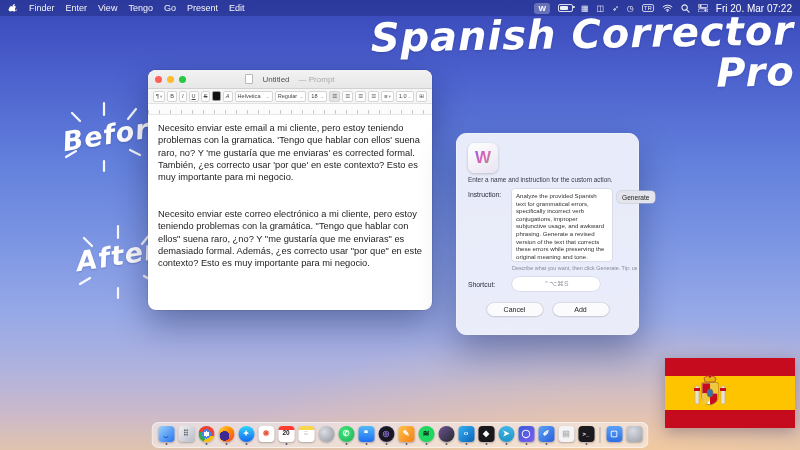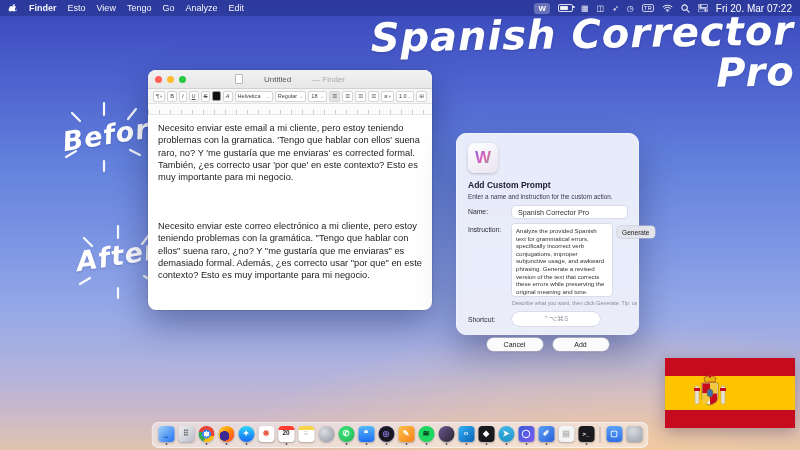--- a/index.html
+++ b/index.html
@@ -6,21 +6,21 @@
   body{font-family:"Liberation Sans",sans-serif;}
   .desktop{position:relative;width:800px;height:450px;overflow:hidden;
     background:
       radial-gradient(620px 220px at 78% 102%, rgba(252,205,150,.65), rgba(252,205,150,0) 62%),
       linear-gradient(180deg,#3847b8 0%,#4b60cd 16%,#6280dc 36%,#7e97e4 55%,#97a9e7 70%,#b2b3dd 83%,#ccb9ca 92%,#dfc3ad 100%);}
   
   .menubar{position:absolute;top:0;left:0;right:0;height:16px;display:flex;align-items:center;
     background:rgba(28,38,118,.42);color:#fff;font-size:9px;padding:0 8px;gap:12px;}
   .menubar .mleft{display:flex;align-items:center;gap:11px;}
   .menubar .mitem{opacity:.95;}
-  .menubar .mitem.bold{font-weight:bold;}
+  .menubar .mitem.bold{font-weight:normal;}
   .menubar .mright{margin-left:auto;display:flex;align-items:center;gap:8px;}
   .wpill{background:rgba(255,255,255,.28);border-radius:3px;padding:0 4px;height:11px;display:flex;align-items:center;font-weight:bold;font-size:8px;}
   .sicon{display:flex;align-items:center;opacity:.92;font-size:8px;}
   .batt{width:13px;height:6px;border:1px solid rgba(255,255,255,.9);border-radius:2px;position:relative;}
   .batt:after{content:"";position:absolute;right:-3px;top:1px;width:2px;height:2px;background:rgba(255,255,255,.9);border-radius:0 1px 1px 0;}
   .batt i{position:absolute;left:1px;top:1px;bottom:1px;width:8px;background:#fff;border-radius:1px;}
   .clock{font-size:10px;white-space:nowrap;}
   
   .wptitle{position:absolute;top:14px;right:6px;text-align:right;color:#fff;
     font-family:"DejaVu Sans",cursive;font-style:italic;font-weight:bold;
@@ -31,33 +31,33 @@
     font-size:27px;transform:rotate(-9deg);letter-spacing:1px;text-shadow:0 1px 2px rgba(20,30,90,.2);}
   .annot.before{left:62px;top:118px;}
   .annot.after{left:76px;top:240px;}
   .burst{position:absolute;stroke:#fff;stroke-width:2.2;stroke-linecap:round;opacity:.95;}
   
   .tewin{position:absolute;left:148px;top:70px;width:284px;height:240px;background:#fff;border-radius:8px;
     box-shadow:0 14px 34px rgba(10,15,60,.38), 0 0 0 .5px rgba(0,0,0,.15);overflow:hidden;}
   .tetitle{height:18px;background:linear-gradient(#f3f2f2,#e8e7e7);display:flex;align-items:center;padding:0 7px;position:relative;border-bottom:1px solid #d2d1d1;}
   .tl{width:7px;height:7px;border-radius:50%;margin-right:5px;}
   .tl.red{background:#ff5f57;} .tl.yel{background:#febc2e;} .tl.grn{background:#28c840;}
-  .tetitletext{position:absolute;left:0;right:0;text-align:center;font-size:8px;color:#555;display:flex;justify-content:center;align-items:center;gap:21px;}
+  .tetitletext{position:absolute;left:0;right:0;text-align:center;font-size:8px;color:#555;display:flex;justify-content:center;align-items:center;gap:9px;}
   .docico{display:inline-block;width:6px;height:8px;background:#fff;border:1px solid #b9b9b9;border-radius:1px;}
   .edited{color:#aaa;}
   .tetoolbar{height:14px;background:#f7f6f6;border-bottom:1px solid #e3e2e2;display:flex;align-items:center;gap:2px;padding:0 5px;font-size:5.6px;color:#444;}
   .tbx{border:1px solid #d6d5d5;background:#fff;border-radius:2px;height:9px;display:flex;align-items:center;padding:0 2px;gap:1px;white-space:nowrap;}
   .tbx .cv{color:#999;font-size:4.5px;}
   .swatch{width:8px;height:8px;background:#111;border-radius:2px;border:1px solid #999;}
   .ruler{height:10px;background:#fcfcfc;border-bottom:1px solid #e6e6e6;
     background-image:repeating-linear-gradient(to right,#c9c9c9 0 1px,transparent 1px 11px);
     background-size:100% 4px;background-position:0 bottom;background-repeat:no-repeat;}
   .tebody{padding:7px 10px;font-size:9.3px;line-height:1.33;color:#1c1c1e;}
   .tebody p{margin:0;}
-  .tebody p + p{margin-top:36px;}
+  .tebody p + p{margin-top:24px;}
   
   .dlg{position:absolute;left:456px;top:133px;width:183px;height:202px;background:rgba(236,238,250,.97);
     border-radius:11px;box-shadow:0 16px 36px rgba(10,15,60,.35), inset 0 0 0 .5px rgba(255,255,255,.6);padding:10px 12px;box-sizing:border-box;}
   .dlgicon{width:30px;height:30px;border-radius:7px;background:linear-gradient(150deg,#ffffff,#e9e4f2);
     box-shadow:0 1px 3px rgba(0,0,0,.2);display:flex;align-items:center;justify-content:center;
     font-weight:bold;font-size:17px;
     }
   .dlgicon span{background:linear-gradient(120deg,#8a63e8,#e85fb0 55%,#5fbf8a);-webkit-background-clip:text;background-clip:text;color:transparent;}
   .dlgtitle{font-size:8.5px;font-weight:bold;color:#1c1c2e;margin-top:7px;}
   .dlgsub{font-size:6.4px;color:#3a3a4a;margin-top:3px;}
@@ -96,25 +96,25 @@
 
 <div class="desktop">
 
   <div class="menubar">
     <div class="mleft">
       <svg width="10" height="11" viewBox="0 0 12 14">
         <path d="M8.4 1.2c.1.9-.3 1.7-.8 2.3-.6.6-1.4 1-2.2.9-.1-.8.3-1.7.8-2.2.6-.6 1.5-1 2.2-1z" fill="#fff"></path>
         <path d="M10.9 9.6c-.4 1-.6 1.4-1.1 2.2-.7 1.1-1.7 2.4-2.9 2.4-1.1 0-1.4-.7-2.8-.7s-1.8.7-2.8.7C.1 14.2-.8 13-1.5 12c0 0 1.7-5.6 3.2-5.9 1-.2 1.9.5 2.5.5.6 0 1.8-.8 3-.7.5 0 1.9.2 2.8 1.5-.1 0-1.7 1-1.7 2.9 0 2.3 2 3.1 2 3.1z" transform="translate(1.5 -1.2) scale(.85)" fill="#fff"></path>
       </svg>
       <span class="mitem bold">Finder</span>
-      <span class="mitem">Esto</span>
+      <span class="mitem">Enter</span>
       <span class="mitem">View</span>
       <span class="mitem">Tengo</span>
       <span class="mitem">Go</span>
-      <span class="mitem">Analyze</span>
+      <span class="mitem">Present</span>
       <span class="mitem">Edit</span>
     </div>
     <div class="mright">
       <span class="wpill">W</span>
       <span class="sicon">
           <span class="batt">
             <i></i>
           </span>
         </span>
       <span class="sicon">▦</span>
@@ -161,21 +161,21 @@
   <div class="annot after">After</div>
 
   <div class="tewin">
     <div class="tetitle">
       <span class="tl red"></span>
       <span class="tl yel"></span>
       <span class="tl grn"></span>
       <span class="tetitletext">
         <span class="docico"></span>
         <span>Untitled</span>
-        <span class="edited">— Finder</span>
+        <span class="edited">— Prompt</span>
       </span>
     </div>
     <div class="tetoolbar">
       <span class="tbx">
           <span>¶</span>
           <span class="cv">▾</span>
         </span>
       <span class="tbx">B</span>
       <span class="tbx" style="font-style:italic;">I</span>
       <span class="tbx" style="text-decoration:underline;">U</span>
@@ -212,27 +212,22 @@
     <div class="tebody">
       <p>Necesito enviar este email a mi cliente, pero estoy teniendo problemas con la gramatica.  'Tengo que hablar con ellos' suena raro, no?  Y 'me gustaría que me enviaras' es corrected formal. También, ¿es correcto usar 'por que' en este contexto?  Esto es muy importante para mi negocio.</p>
       <p>Necesito enviar este correo electrónico a mi cliente, pero estoy teniendo problemas con la gramática. "Tengo que hablar con ellos" suena raro, ¿no? Y "me gustaría que me enviaras" es demasiado formal. Además, ¿es correcto usar "por que" en este contexto? Esto es muy importante para mi negocio.</p>
     </div>
   </div>
 
   <div class="dlg">
     <div class="dlgicon">
         <span>W</span>
       </div>
-    <div class="dlgtitle">Add Custom Prompt</div>
     <div class="dlgsub">Enter a name and instruction for the custom action.</div>
 
-    <div class="frow">
-      <span class="flabel">Name:</span>
-      <input class="namein" type="text" value="Spanish Corrector Pro" style="">
-    </div>
 
     <div class="frow">
       <span class="flabel">Instruction:</span>
       <textarea class="instr" style="">Analyze the provided Spanish text for grammatical errors, specifically incorrect verb conjugations, improper subjunctive usage, and awkward phrasing. Generate a revised version of the text that corrects these errors while preserving the original meaning and tone. Present only the corrected Spanish text.</textarea>
       <button class="genbtn">Generate</button>
     </div>
 
     <div class="helper">Describe what you want, then click Generate. Tip: use a thinking m</div>
 
     <div class="frow" style="align-items:center;">

